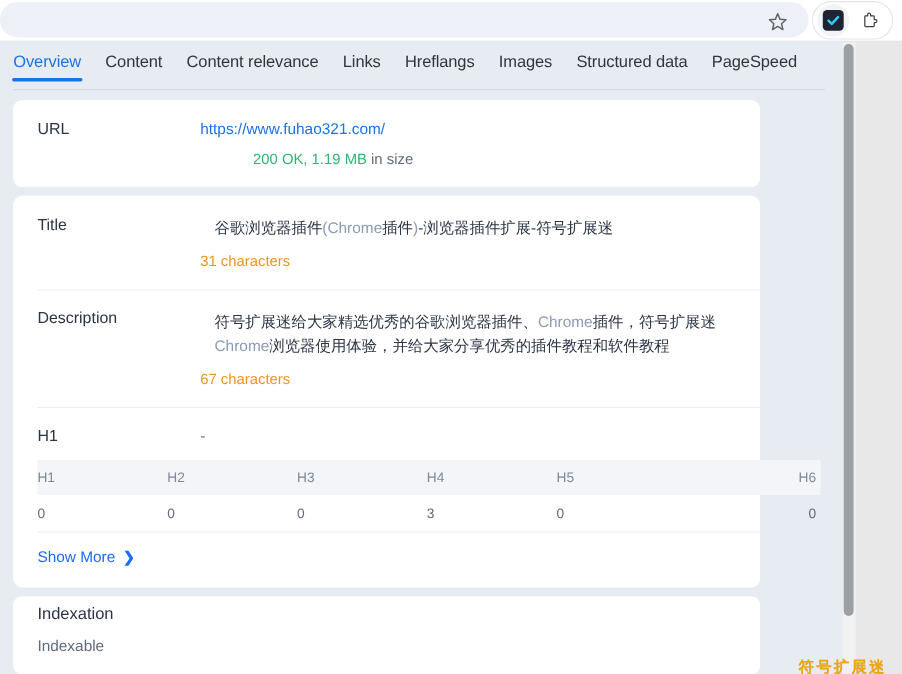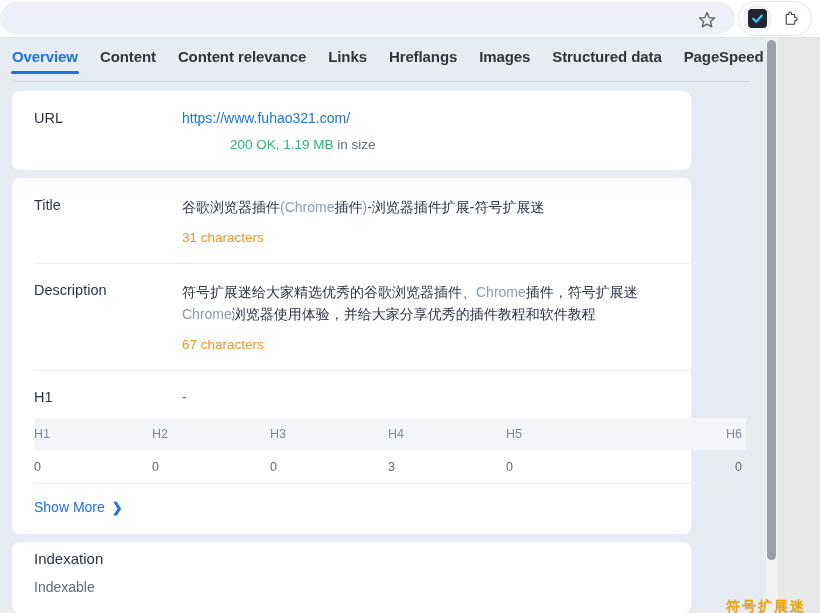--- a/index.html
+++ b/index.html
@@ -49,21 +49,20 @@
   
   .panel{
     position:absolute; left:0; top:38px; width:766px; height:575px;
     background:#e7ebf2; overflow:hidden;
   }
 
   
   .tabbar{
     position:absolute; left:0; top:0; width:806px; height:45px;
     background:#e7ebf2;
-    font-weight:bold;
   }
   .tabs{
     position:absolute; left:12px; top:10px; display:flex; align-items:flex-start;
     gap:22px; white-space:nowrap;
   }
   .tab{
     font-size:15px; color:#31353d; letter-spacing:-0.1px;
     padding-bottom:9px; position:relative; cursor:pointer;
   }
   .tab.active{ color:#1a73e8; }
@@ -94,21 +93,21 @@
   }
   .rowlabel{
     width:148px; flex:0 0 148px; font-size:14.5px; color:#2b3445;
     font-weight:400; padding-top:1px;
   }
   .rowbody{ flex:1; min-width:0; }
   .link{ color:#1a73e8; font-size:14px; text-decoration:none; cursor:pointer; }
   .sub{ margin-top:10px; font-size:13.5px; color:#5f6b7c; }
   .ok{ color:#2bb673;margin-left:48px; }
   .chars{ margin-top:12px; font-size:13.5px; color:#f0941f; }
-  .bodytext{ font-size:14px; color:#2b3445; line-height:22px; }
+  .bodytext{ font-size:14px; color:#2b3445; line-height:22px;margin-left:13px; }
   .kw{ color:#8b9bb4; }
   .dash{ font-size:14px; color:#6b7685; }
 
   
   .htable{ margin:0 0 0 22px; width:712px; }
   .hhead{
     display:flex; background:#f3f5f8; height:32px; align-items:center;
   }
   .hbody{
     display:flex; height:34px; align-items:center;

